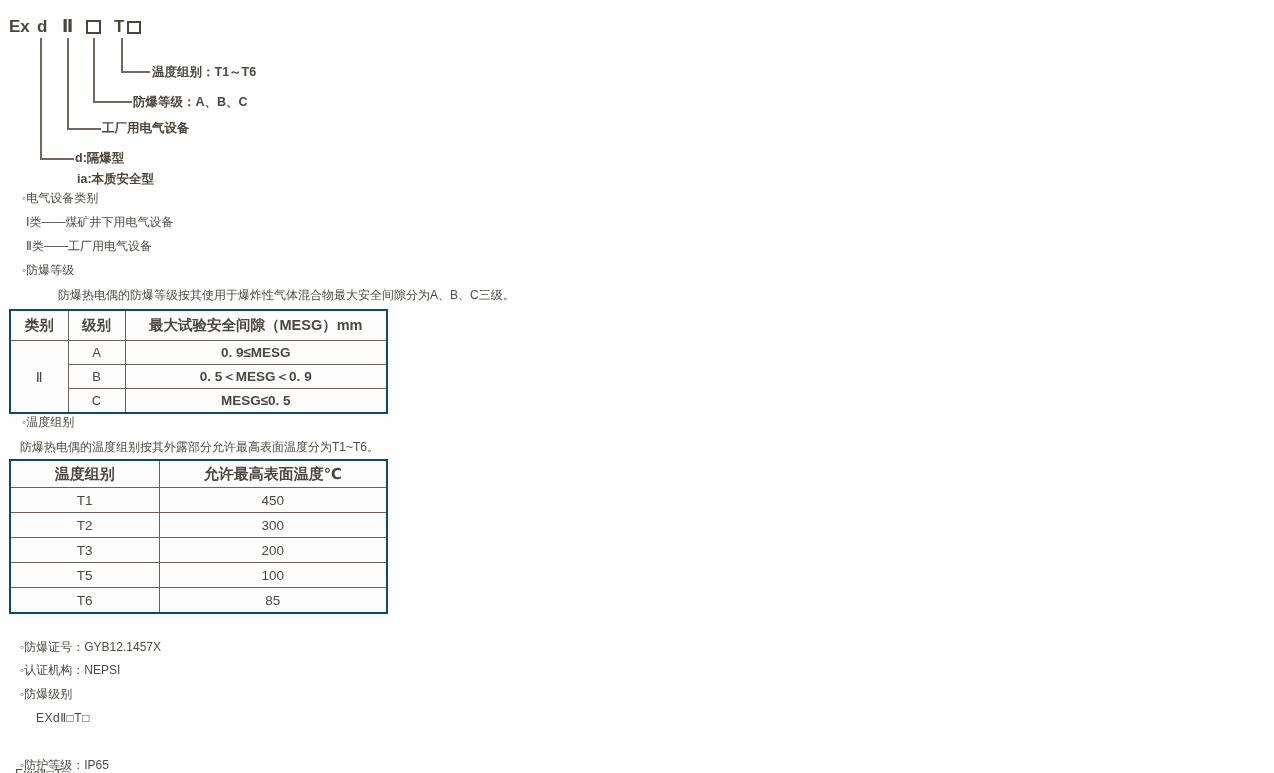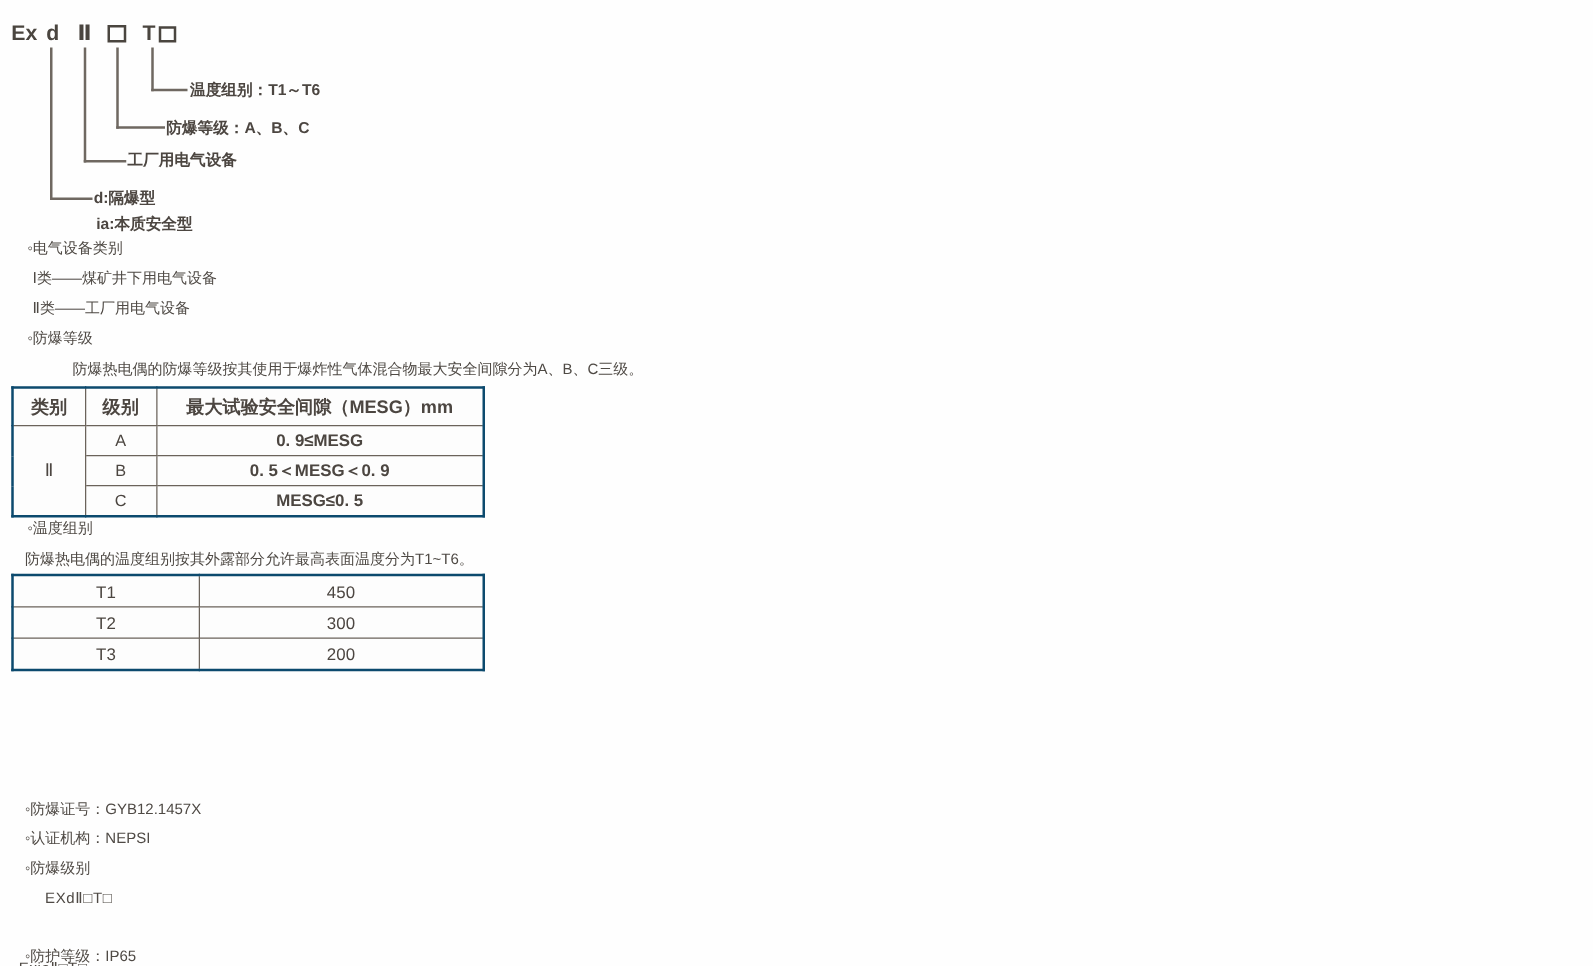--- a/index.html
+++ b/index.html
@@ -99,31 +99,43 @@
 
   <span class="abs body-line" style="left:22px;top:416px;">◦温度组别</span>
   <span class="abs body-line" style="left:20px;top:441px;">防爆热电偶的温度组别按其外露部分允许最高表面温度分为T1~T6。</span>
 
   <table class="dtable t2" style="left:9px;top:459px;width:377px;">
     <colgroup>
         <col style="width:149px;">
         <col style="width:228px;">
       </colgroup>
     <tbody>
+        <tr>
+      <th>温度组别</th>
+      <th>允许最高表面温度℃</th>
+    </tr>
     <tr>
       <td>T1</td>
       <td>450</td>
     </tr>
     <tr>
       <td>T2</td>
       <td>300</td>
     </tr>
     <tr>
       <td>T3</td>
       <td>200</td>
+    </tr>
+    <tr>
+      <td>T5</td>
+      <td>100</td>
+    </tr>
+    <tr>
+      <td>T6</td>
+      <td>85</td>
     </tr>
   </tbody>
     </table>
 
   <span class="abs body-line" style="left:20px;top:641px;">◦防爆证号：GYB12.1457X</span>
   <span class="abs body-line" style="left:20px;top:664px;">◦认证机构：NEPSI</span>
   <span class="abs body-line" style="left:20px;top:688px;">◦防爆级别</span>
   <span class="abs code-line" style="left:25px;top:712px;margin-left:11px;">EXdⅡ□T□</span>
   <span class="abs code-line" style="left:15px;top:735px;margin-top:33px;">ExiaⅡ□T□</span>
   <span class="abs body-line" style="left:20px;top:759px;">◦防护等级：IP65</span>

